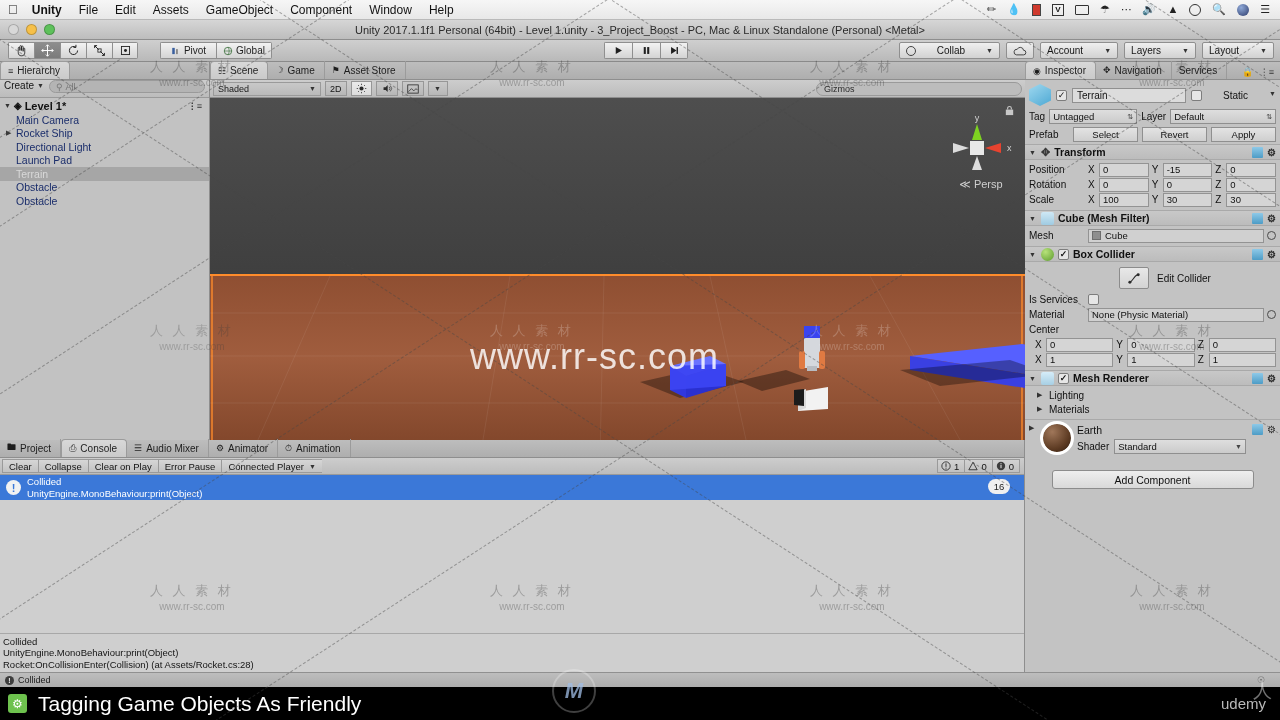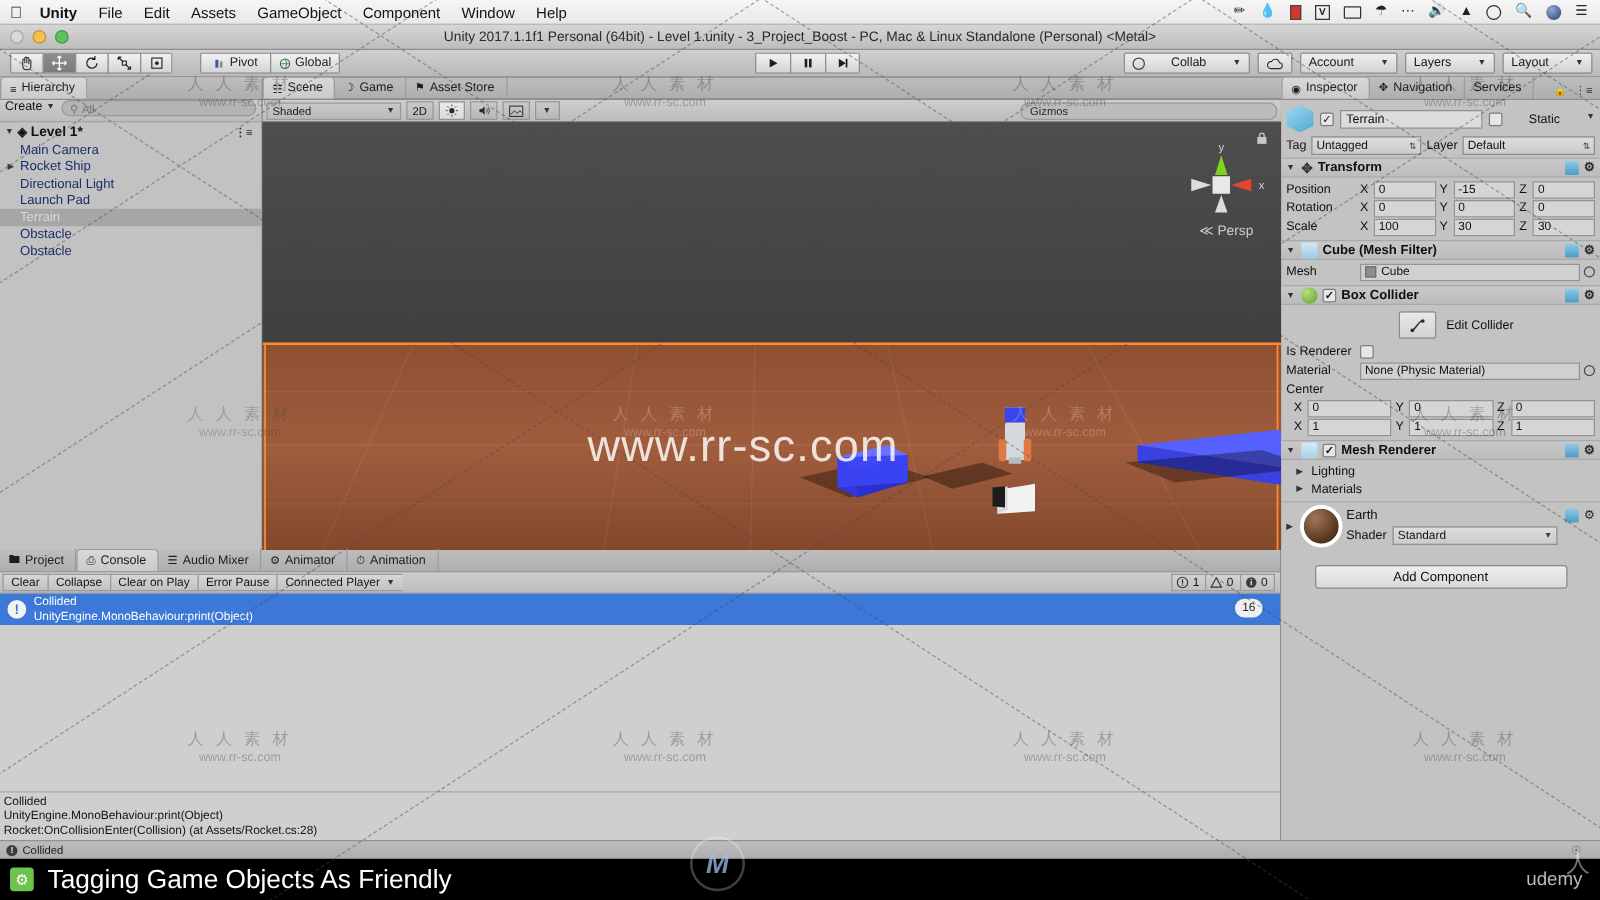--- a/index.html
+++ b/index.html
@@ -280,21 +280,21 @@
   }
   .mini-cube { width: 9px; height: 9px; background: #8e8e8e; border: 1px solid #6e6e6e; }
   .circle-sel { width: 9px; height: 9px; border-radius: 50%; border: 1.3px solid #4a4a4a; flex: none; }
   .edit-col-row { display: flex; align-items: center; gap: 8px; padding: 3px 0 3px 90px; }
   .edit-btn {
     width: 30px; height: 22px; background: linear-gradient(#e8e8e8,#d3d3d3);
     border: 1px solid #8c8c8c; border-radius: 2px;
     display: flex; align-items: center; justify-content: center;
   }
   .subrow { display: flex; align-items: center; gap: 4px; height: 14px; padding-left: 8px; font-size: 10px; color: #101010; }
-  .mat-row { display: flex; align-items: center; gap: 6px; padding: 4px; }
+  .mat-row { display: flex; gap: 6px; padding: 4px; }
   .mat-sphere {
     width: 28px; height: 28px; border-radius: 50%; flex: none;
     background: radial-gradient(circle at 33% 28%, #a0775a, #5d3b23 62%, #2f1b0e);
     outline: 3px solid #ffffff;
   }
   .addcomp-wrap { display: flex; justify-content: center; padding: 12px 0 6px; }
   .addcomp {
     width: 202px; height: 19px; background: linear-gradient(#eeeeee,#d9d9d9);
     border: 1px solid #8c8c8c; border-radius: 3px;
     display: flex; align-items: center; justify-content: center;
@@ -773,20 +773,26 @@
           <span class="popup" style="width:88px">
             <span>Untagged</span>
             <span class="arr">⇅</span>
           </span>
           <span class="lbl">Layer</span>
           <span class="popup" style="flex:1">
             <span>Default</span>
             <span class="arr">⇅</span>
           </span>
         </div>
+        <div class="row2">
+          <span class="lbl" style="width:40px">Prefab</span>
+          <span class="pbtn">Select</span>
+          <span class="pbtn">Revert</span>
+          <span class="pbtn">Apply</span>
+        </div>
       </div>
 
       <div class="comp-header">
         <span class="foldout">▼</span>
         <span style="font-size:11px;color:#3a3a3a;">✥</span>
         <span>Transform</span>
         <span class="hdr-right">
           <span class="book-ic"></span>
           <span class="gear-ic">⚙</span>
         </span>
@@ -874,21 +880,21 @@
           <span class="edit-btn">
             <svg width="15" height="13" viewBox="0 0 16 14">
                 <path d="M3 11c3-1 4-6 8-8" stroke="#2a2a2a" stroke-width="1.2" fill="none"></path>
                 <circle cx="3" cy="11" r="1.6" fill="#2a2a2a"></circle>
                 <circle cx="12" cy="3" r="1.6" fill="#2a2a2a"></circle>
               </svg>
           </span>
           <span style="font-size:10px;color:#101010">Edit Collider</span>
         </div>
         <div class="frow">
-          <span class="fl">Is Renderer</span>
+          <span class="fl">Is Services</span>
           <span class="chk"></span>
         </div>
         <div class="frow">
           <span class="fl">Material</span>
           <span class="objfield">
             <span>None (Physic Material)</span>
           </span>
           <span class="circle-sel"></span>
         </div>
         <div class="frow">

